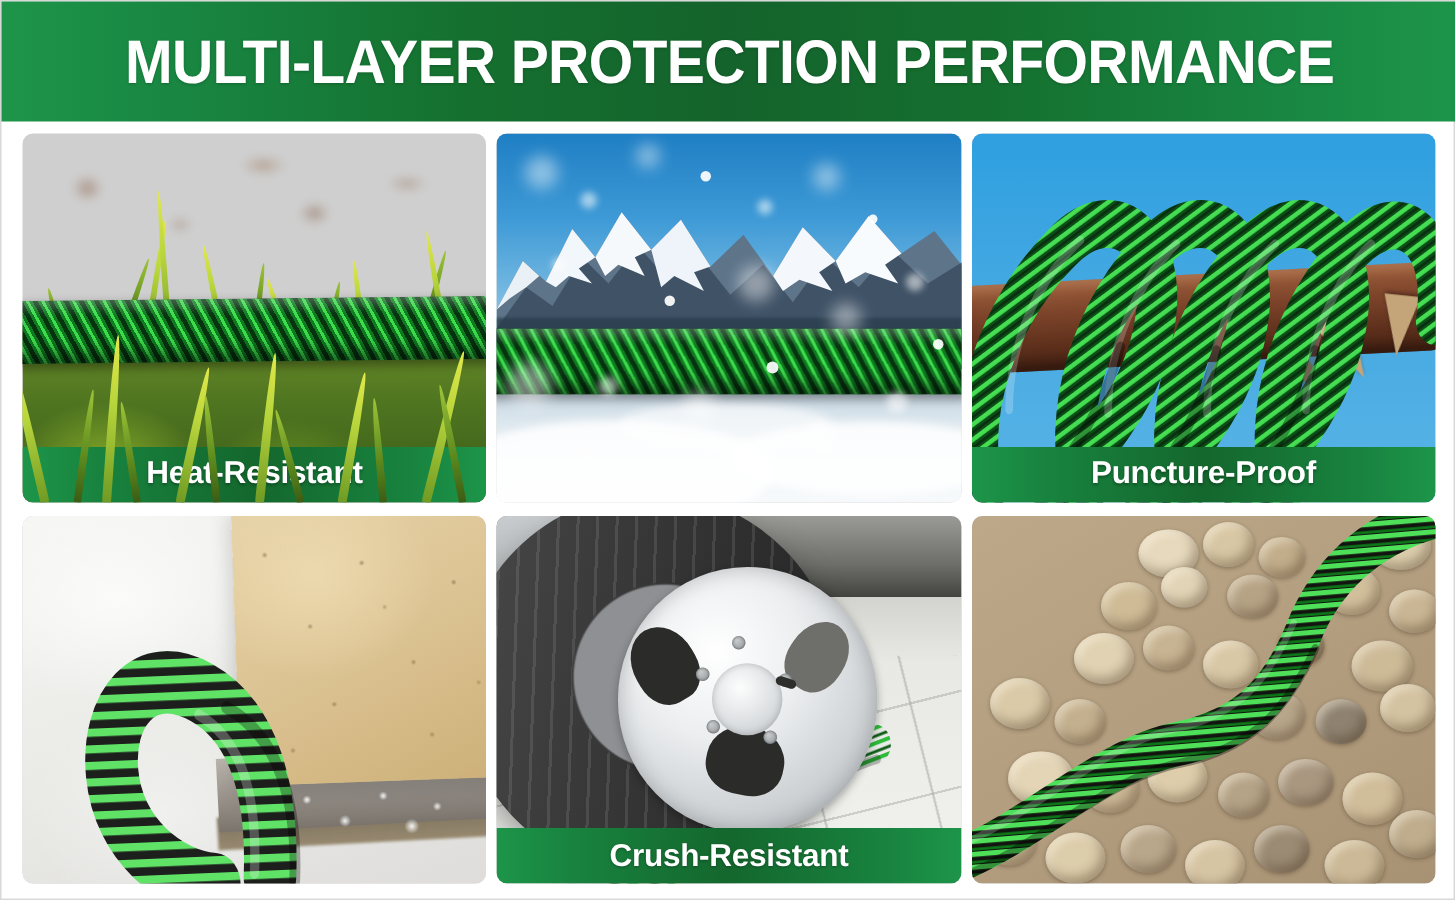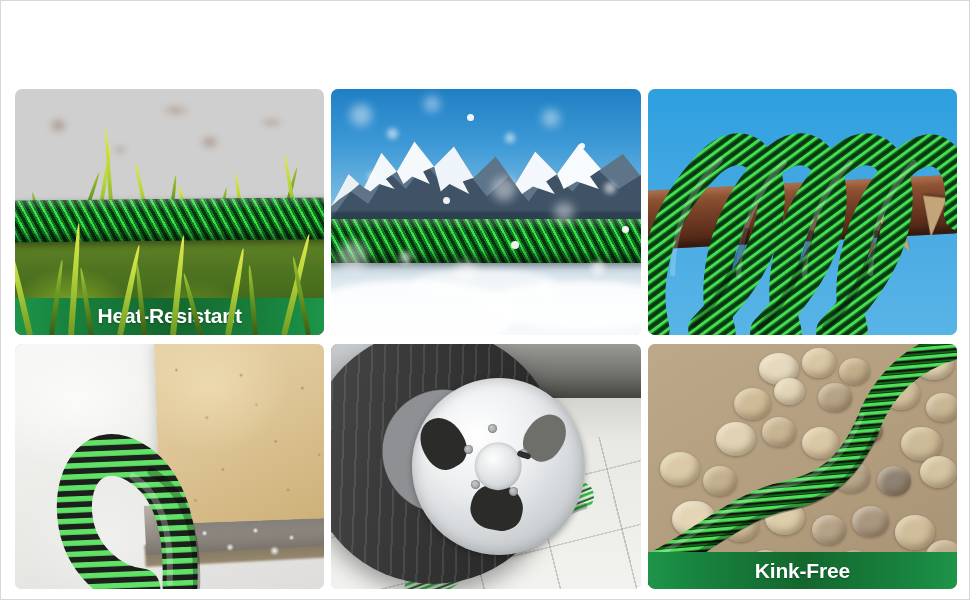--- a/index.html
+++ b/index.html
@@ -322,20 +322,23 @@
     border-radius:5px;
   }
 
   svg.hose-svg { position:absolute; left:0; top:0; width:100%; height:100%; overflow:visible; }
 </style>
 </head>
 <body>
 
 <div class="poster">
 
+  <div class="header">
+    <div class="header-title">MULTI-LAYER PROTECTION PERFORMANCE</div>
+  </div>
 
   <div class="grid">
 
     <div class="card">
       <div class="photo">
         <div class="p1-sky"></div>
         <div class="p1-sky-spots"></div>
         <div class="p1-turf"></div>
 
         <div class="p1-blade" style="left:26%;  bottom:42%; width:4px;  height:86px; transform:rotate(9deg);"></div>
@@ -460,20 +463,23 @@
             <path d="M 152,152 C 152,114 172,80 196,60"></path>
             <path d="M 216,150 C 216,112 236,78 258,60"></path>
           </g>
           <g fill="none" stroke="rgba(0,0,0,0.33)" stroke-width="6" stroke-linecap="round">
             <path d="M 44,192 C 66,176 86,146 96,116"></path>
             <path d="M 108,194 C 130,178 150,148 158,118"></path>
             <path d="M 172,194 C 194,178 214,148 222,118"></path>
           </g>
         </svg>
       </div>
+      <div class="caption">
+        <span class="caption-text">Puncture-Proof</span>
+      </div>
     </div>
 
     <div class="card">
       <div class="photo">
         <div class="p4-ground"></div>
         <div class="p4-shadowgap"></div>
         <div class="p4-base"></div>
         <div class="p4-block">
           <div class="p4-block-grain"></div>
         </div>
@@ -530,20 +536,23 @@
           <div class="p5-hub"></div>
           <div class="p5-lug" style="left:44%; top:26%;"></div>
           <div class="p5-lug" style="left:62%; top:40%;"></div>
           <div class="p5-lug" style="left:56%; top:62%;"></div>
           <div class="p5-lug" style="left:34%; top:58%;"></div>
           <div class="p5-lug" style="left:30%; top:38%;"></div>
         </div>
 
         <div style="position:absolute; left:60%; top:44%; width:14px; height:6px;
                     background:#2e2e2c; border-radius:3px; transform:rotate(18deg);"></div>
+      </div>
+      <div class="caption">
+        <span class="caption-text">Crush-Resistant</span>
       </div>
     </div>
 
     <div class="card">
       <div class="photo">
         <div class="p6-bg" style="background:linear-gradient(150deg,#bda98a 0%,#a89274 100%);"></div>
         <div class="p6-wall"></div>
 
         <div class="pebble" style="left:36%; top:4%;  width:13%; height:13%; background:#e6d9bd;"></div>
         <div class="pebble" style="left:50%; top:2%;  width:11%; height:12%; background:#d8c7a4;"></div>
@@ -584,19 +593,16 @@
               <rect width="7" height="7" fill="#12140f"></rect>
               <rect width="2.8" height="7" fill="#4fe05a"></rect>
               <rect x="5" width="1.4" height="7" fill="#0c7a18"></rect>
             </pattern>
           </defs>
           <path d="M -6,186 C 40,170 86,132 132,124 C 178,116 198,96 214,64 C 228,34 256,10 300,0" fill="none" stroke="url(#sstripe)" stroke-width="24" stroke-linecap="round"></path>
           <path d="M -6,178 C 40,162 86,124 130,116 C 174,108 192,88 208,58" fill="none" stroke="rgba(255,255,255,0.2)" stroke-width="4" stroke-linecap="round"></path>
           <path d="M -6,196 C 42,180 88,142 136,134 C 182,126 204,104 222,72" fill="none" stroke="rgba(0,0,0,0.35)" stroke-width="5" stroke-linecap="round"></path>
         </svg>
       </div>
-      <div class="caption">
-        <span class="caption-text">Kink-Free</span>
-      </div>
     </div>
 
   </div>
 </div>
 
 </body></html>

